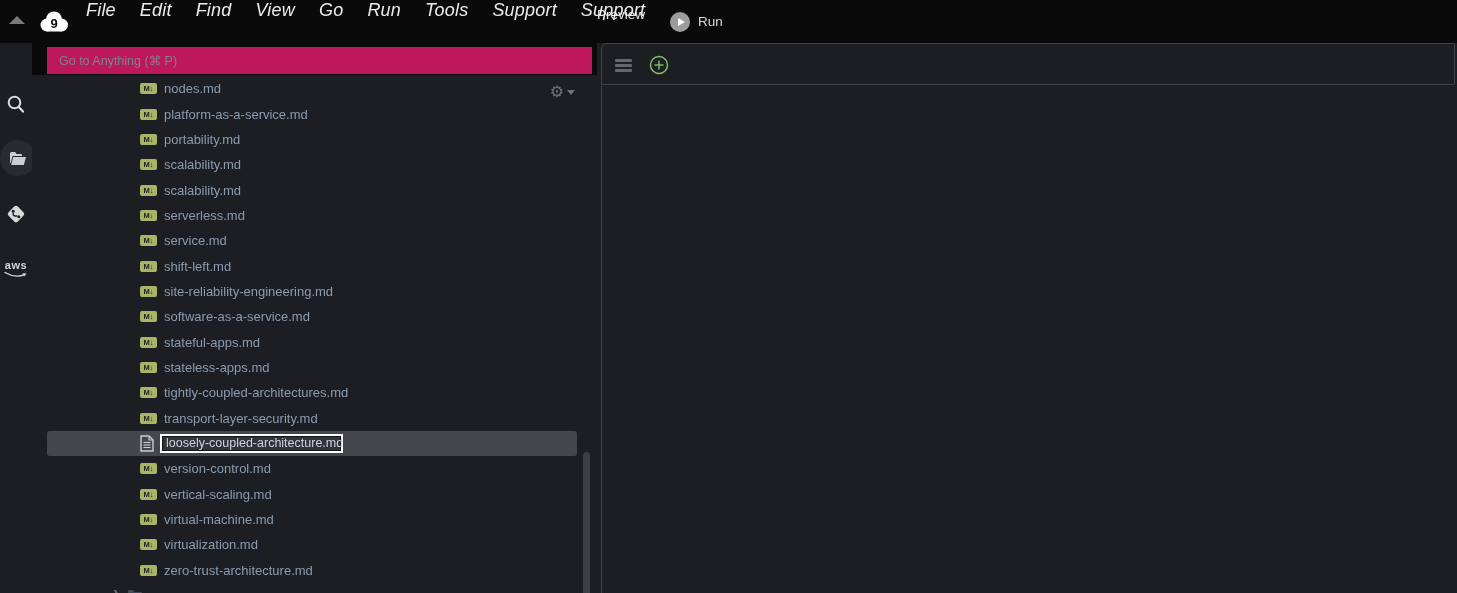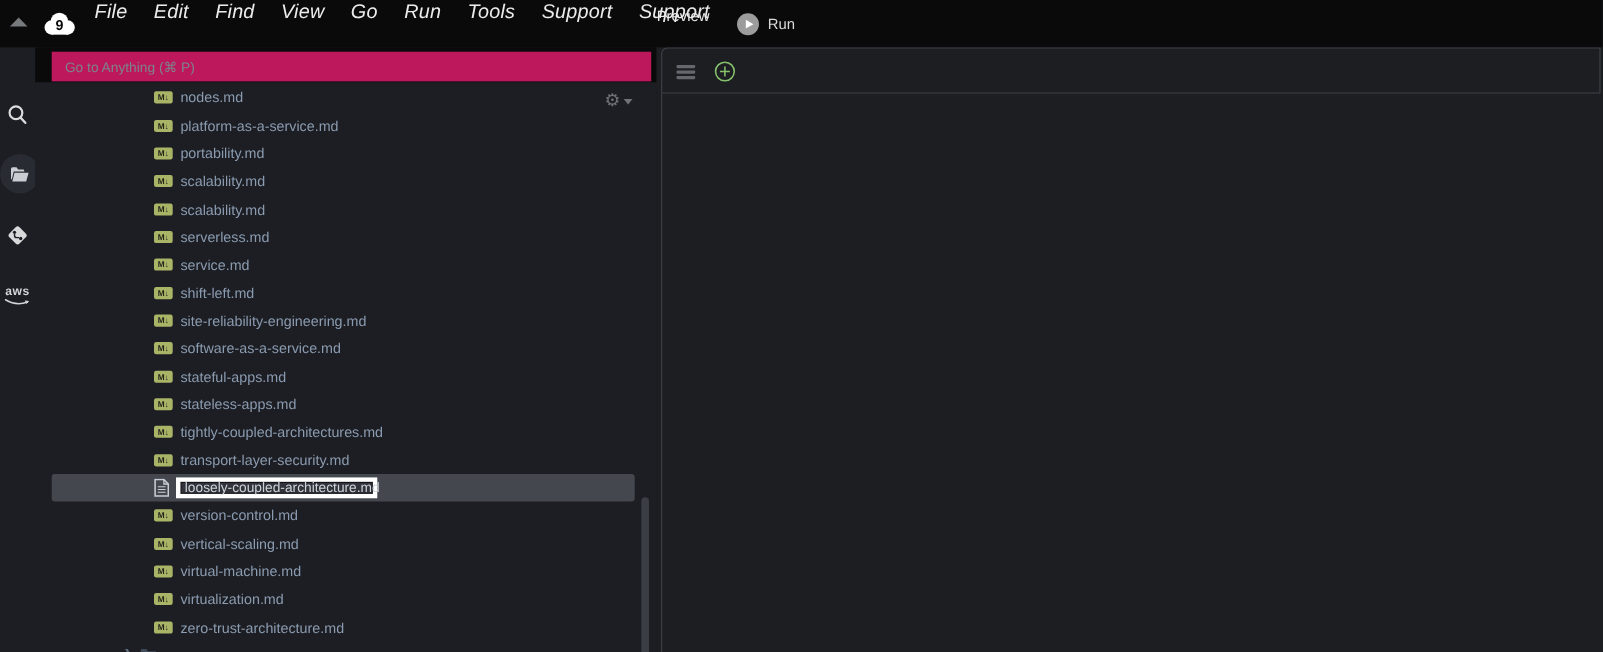--- a/index.html
+++ b/index.html
@@ -55,21 +55,21 @@
                 display:inline-block; }
   .tree-inner { padding-top:1px; }
   .trow { height:25.35px; display:flex; align-items:center; padding-left:108px;
           color:#8b9bb0; font-size:13px; cursor:pointer; white-space:nowrap; }
   .md-badge { width:17px; height:11px; background:#a9b467; border-radius:2px;
               margin-right:7px; color:#23251a; font-size:7.5px; font-weight:bold;
               display:flex; align-items:center; justify-content:center; flex:0 0 17px;
               letter-spacing:0; }
   .trow.selected { background:#45474f; border-radius:3px; margin-left:15px;
                    margin-right:20px; padding-left:93px; }
-  .rename-box { margin-left:6px; height:19px; width:183px; border:4px solid #ffffff;
+  .rename-box { margin-left:6px; height:19px; width:183px; border:2px solid #ffffff;
                 background:#32333a; box-shadow:inset 0 0 0 1px #15161a;
                 color:#ced3d9; font-size:12.5px; display:flex; align-items:center;
                 padding:0 4px; }
   .text-caret { display:inline-block; width:1px; height:13px; background:#e8e8e8;
                 margin-left:1px; }
   .trow.folder-row { padding-left:80px; gap:6px; color:#8b9bb0; }
   .chev { color:#5f6b78; font-size:11px; transform:scaleY(1.2); }
   .vscroll { position:absolute; right:7px; top:377px; width:7px; height:300px;
              background:#3a3d44; border-radius:4px; }
 

